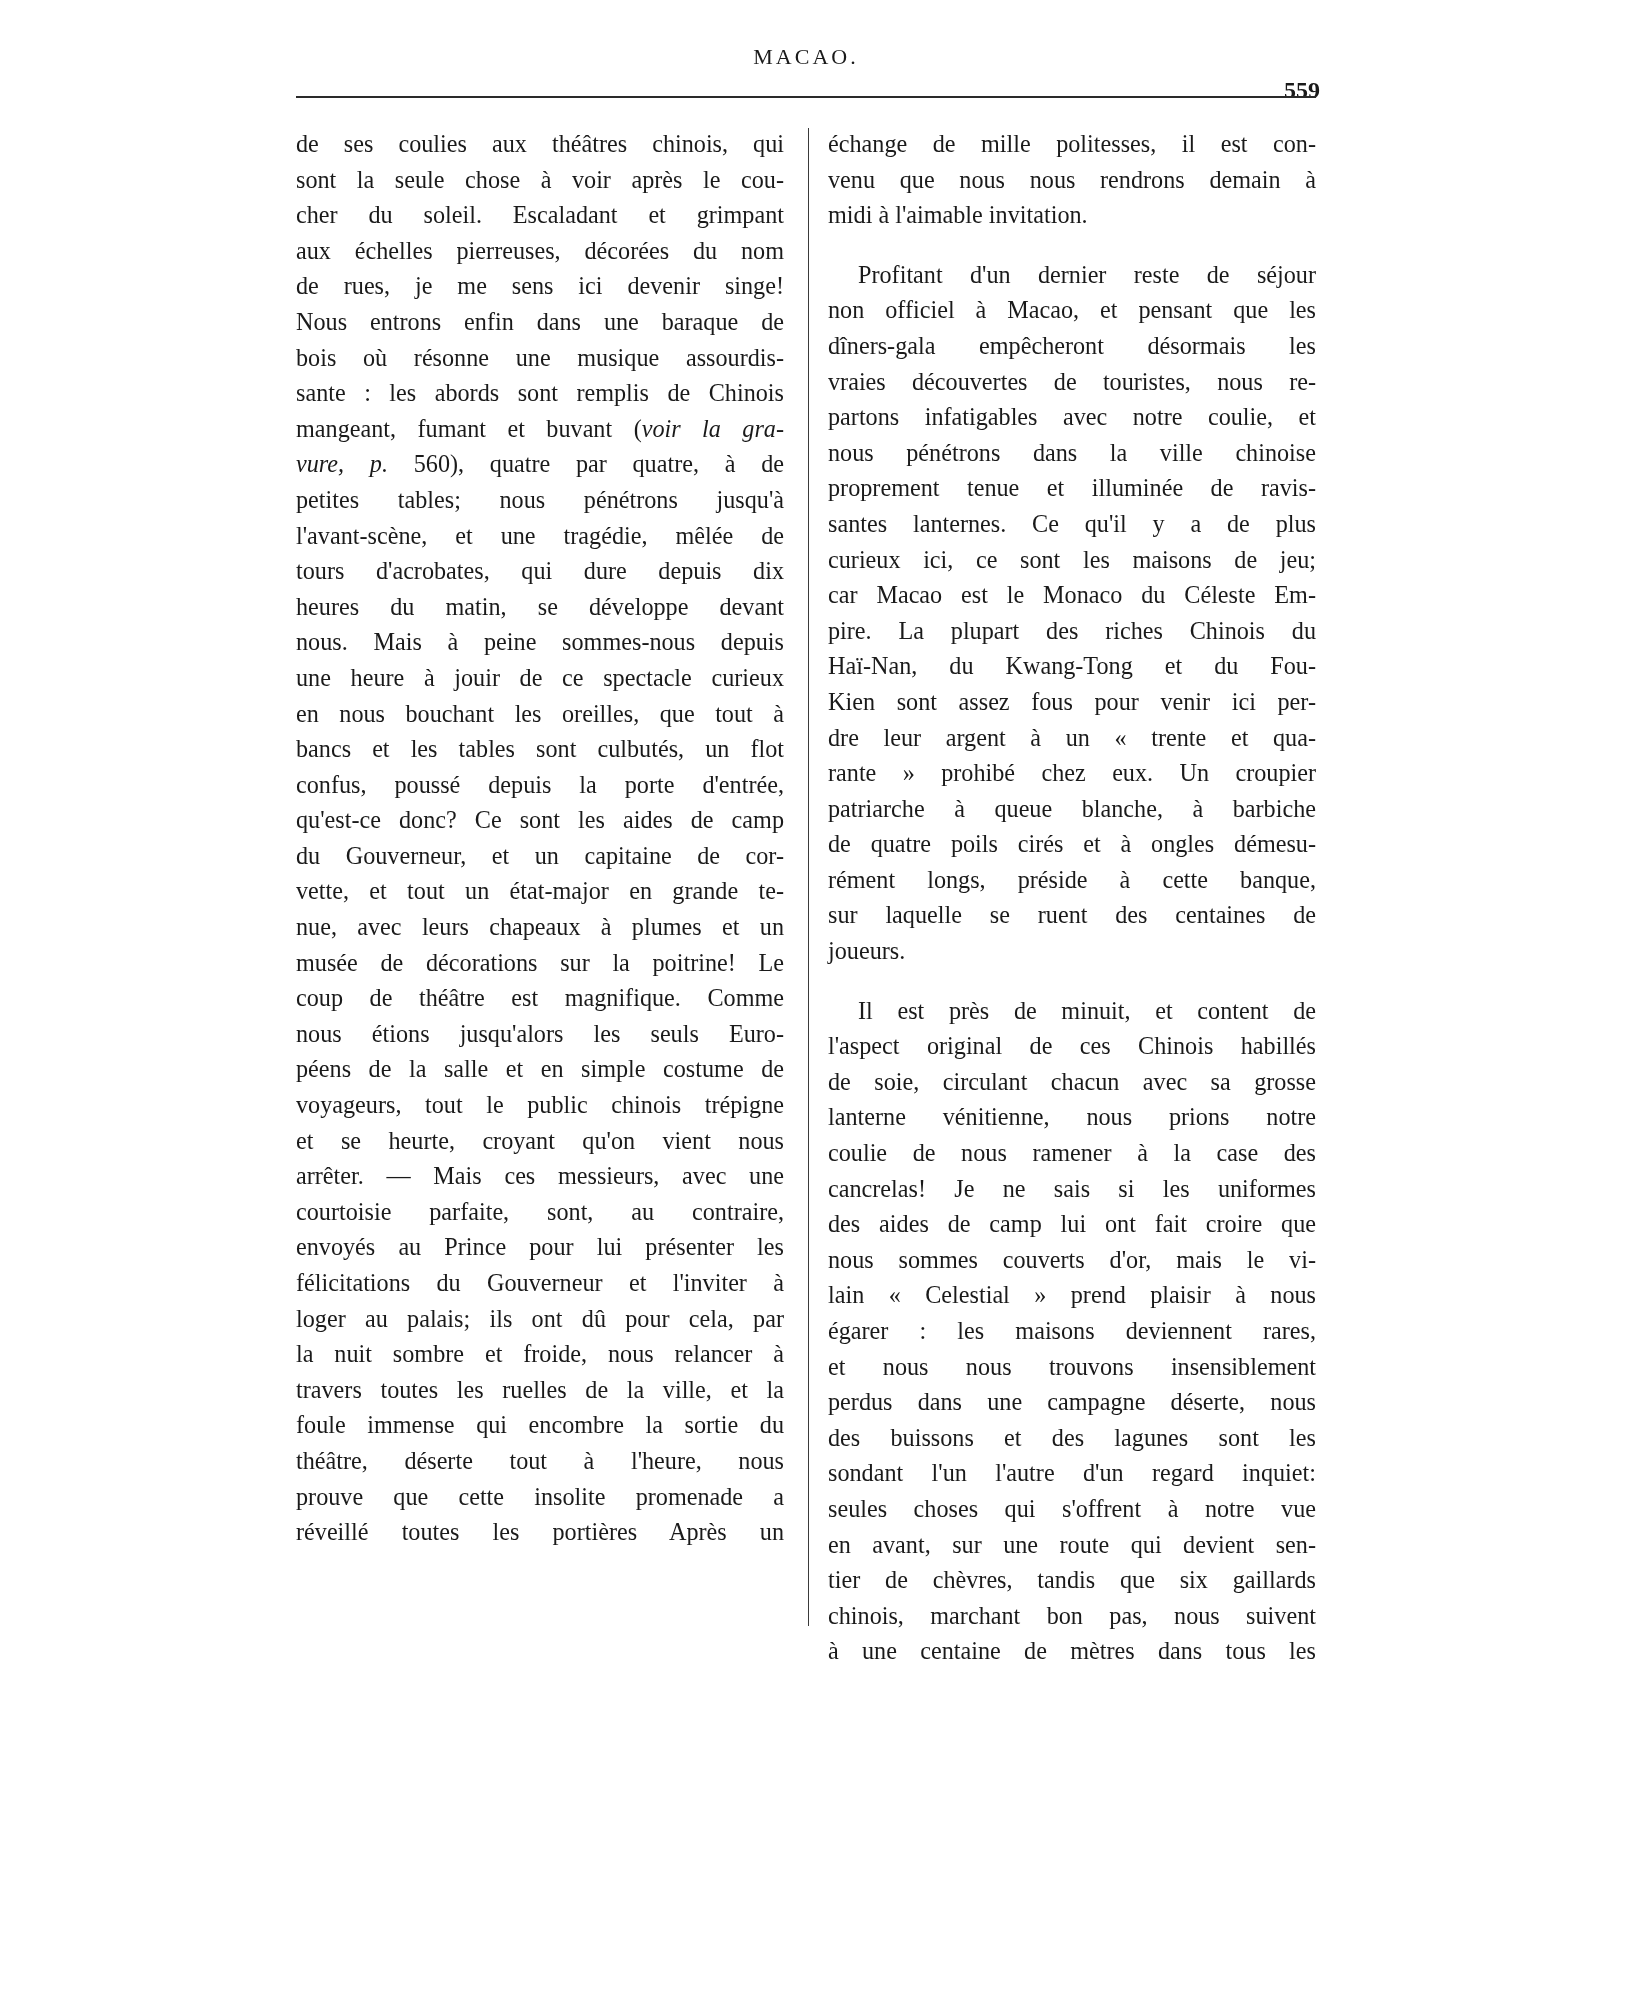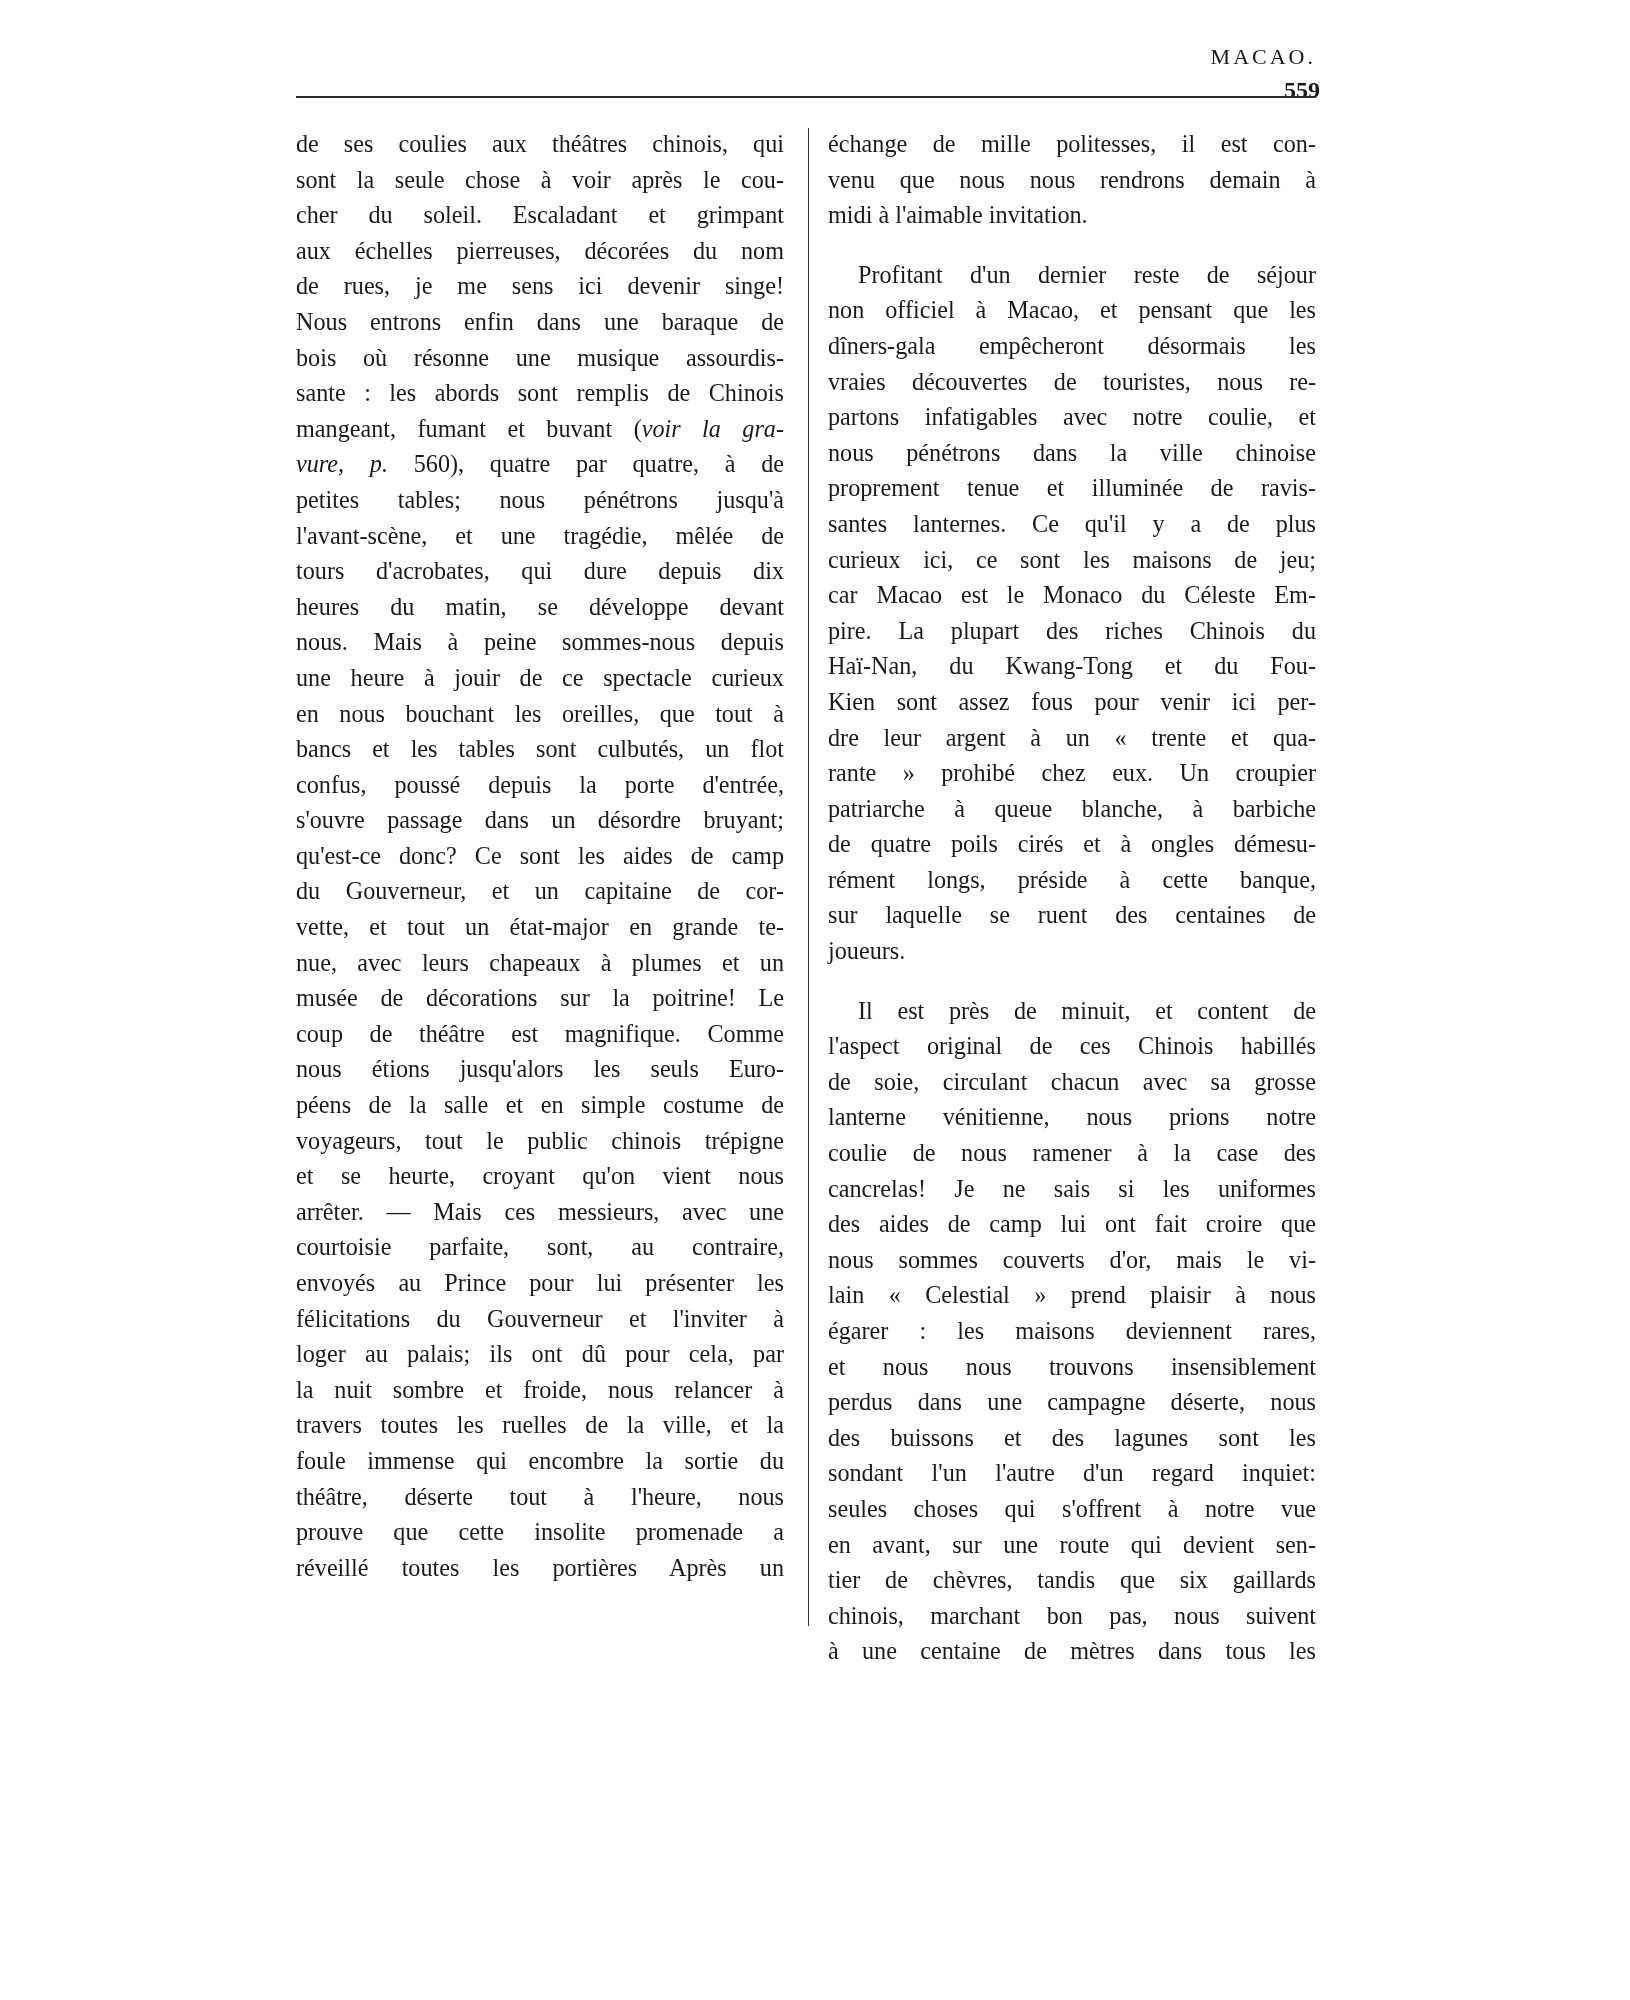--- a/index.html
+++ b/index.html
@@ -19,21 +19,21 @@
     position: absolute;
     top: 42px;
     left: 296px;
     width: 1020px;
     height: 40px;
   }
   .running-title {
     position: absolute;
     left: 0;
     right: 0;
-    text-align: right;
+    text-align: center;
     font-size: 22px;
     letter-spacing: 3px;
     top: 2px;
   }
   .page-number {
     position: absolute;
     right: -4px;
     top: 0;
     font-size: 24px;
     font-weight: bold;
@@ -102,21 +102,20 @@
     <span class="line"><em>vure, p.</em> 560), quatre par quatre, à de</span>
     <span class="line">petites tables; nous pénétrons jusqu'à</span>
     <span class="line">l'avant-scène, et une tragédie, mêlée de</span>
     <span class="line">tours d'acrobates, qui dure depuis dix</span>
     <span class="line">heures du matin, se développe devant</span>
     <span class="line">nous. Mais à peine sommes-nous depuis</span>
     <span class="line">une heure à jouir de ce spectacle curieux</span>
     <span class="line">en nous bouchant les oreilles, que tout à</span>
     <span class="line">bancs et les tables sont culbutés, un flot</span>
     <span class="line">confus, poussé depuis la porte d'entrée,</span>
-    <span class="line">s'ouvre passage dans un désordre bruyant;</span>
     <span class="line">qu'est-ce donc? Ce sont les aides de camp</span>
     <span class="line">du Gouverneur, et un capitaine de cor-</span>
     <span class="line">vette, et tout un état-major en grande te-</span>
     <span class="line">nue, avec leurs chapeaux à plumes et un</span>
     <span class="line">musée de décorations sur la poitrine! Le</span>
     <span class="line">coup de théâtre est magnifique. Comme</span>
     <span class="line">nous étions jusqu'alors les seuls Euro-</span>
     <span class="line">péens de la salle et en simple costume de</span>
     <span class="line">voyageurs, tout le public chinois trépigne</span>
     <span class="line">et se heurte, croyant qu'on vient nous</span>

